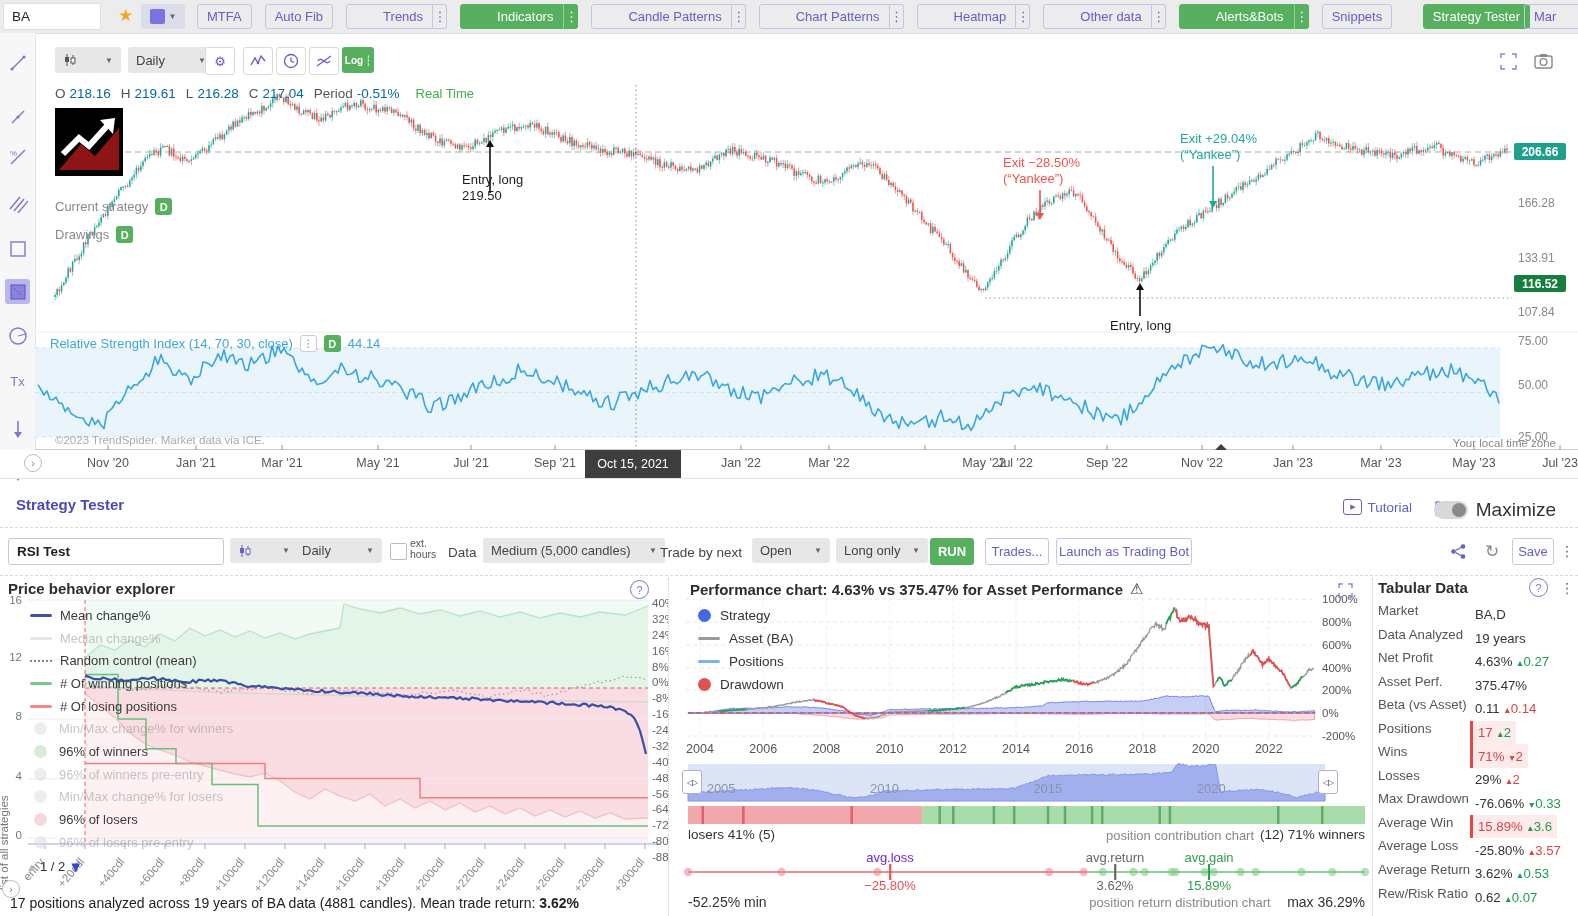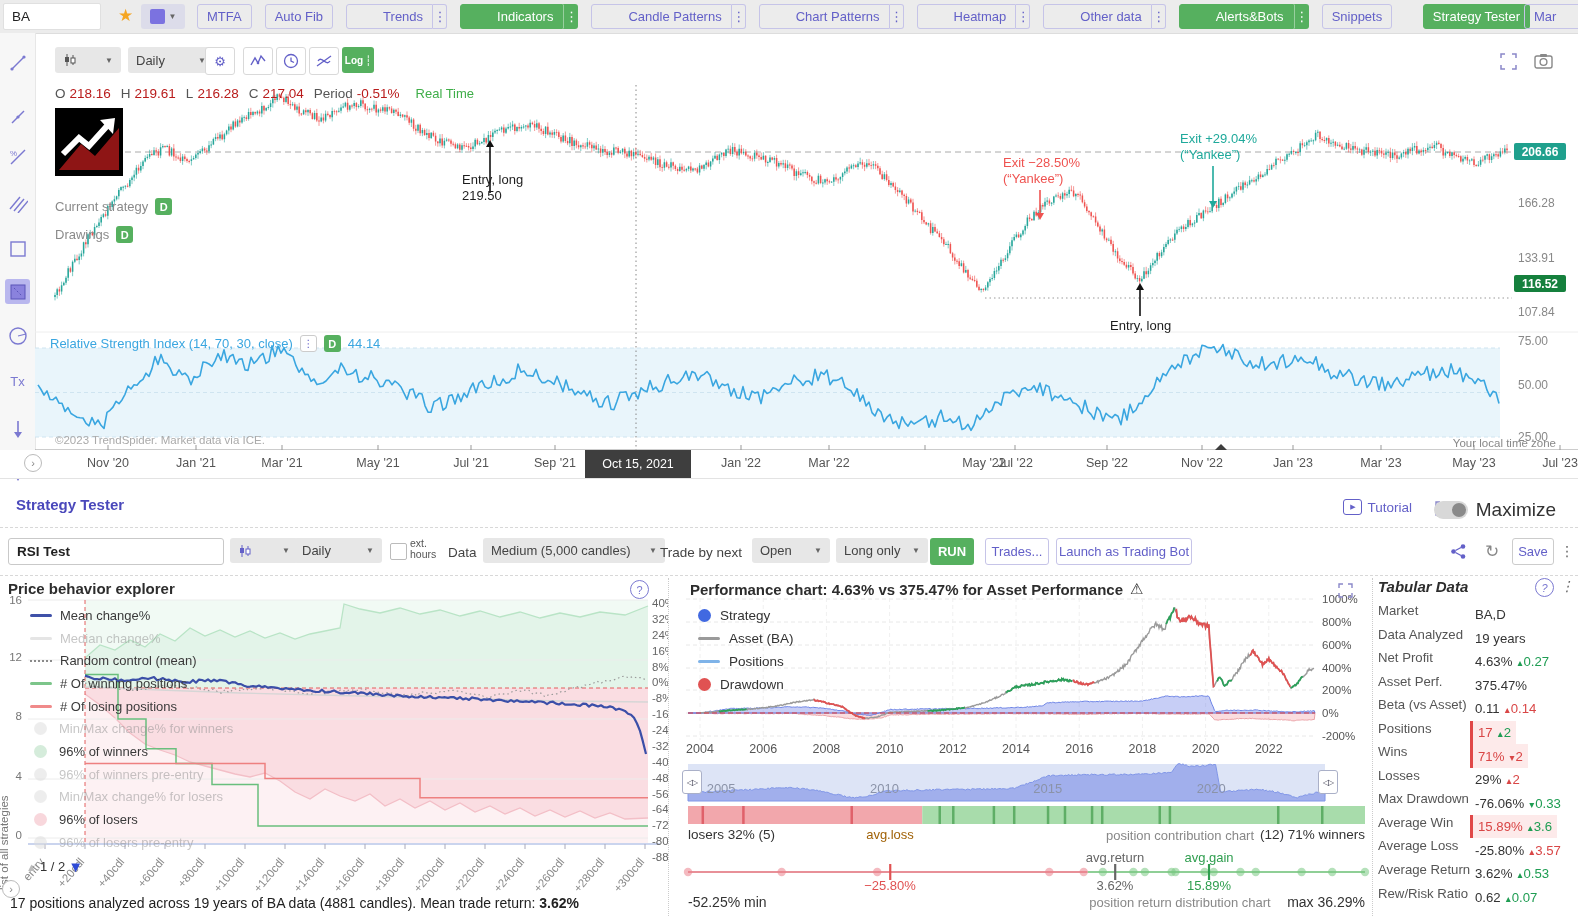--- a/index.html
+++ b/index.html
@@ -34,42 +34,42 @@
   .tool svg{display:block;}
   
   .gray-dd{background:#e7e7e7;border-radius:3px;display:flex;align-items:center;justify-content:space-between;
            padding:0 8px;color:#444;height:26px;}
   .icon-btn{background:#fff;border:1px solid #d9d9d9;border-radius:3px;height:26px;display:flex;align-items:center;justify-content:center;color:#6360c8;}
   .green-btn{background:#56b05f;color:#fff;border-radius:3px;display:flex;align-items:center;justify-content:center;font-weight:bold;}
   
   #chart-title-row{left:55px;top:86px;display:flex;align-items:baseline;gap:10px;white-space:nowrap;}
   #chart-title{font-weight:bold;font-size:15px;color:#333;}
   .ohlc-l{color:#555;font-size:13.5px;}
-  .ohlc-v{color:#b91c1c;font-size:13.5px;}
+  .ohlc-v{color:#0369a1;font-size:13.5px;}
   .realtime{color:#3fae49;font-size:13px;margin-left:6px;}
   #logo{left:55px;top:108px;width:190px;height:70px;display:flex;gap:6px;}
   #logo-sq{width:68px;height:68px;background:#000;flex-shrink:0;}
   #logo-t1{font-family:"Liberation Serif",serif;font-style:italic;font-weight:bold;color:#a31515;font-size:22px;line-height:26px;margin-top:14px;}
   #logo-t2{font-family:"Liberation Serif",serif;font-weight:bold;color:#111;font-size:17px;line-height:18px;letter-spacing:.5px;}
   .layer-row{display:flex;align-items:center;gap:7px;color:#8a8a8a;font-size:13px;}
   .d-badge{width:17px;height:17px;background:#56b05f;color:#fff;border-radius:3px;font-size:11px;font-weight:bold;
            display:flex;align-items:center;justify-content:center;}
   .annot{font-size:13px;color:#1d1d1d;line-height:16px;}
   .annot.red{color:#ef5350;}
   .annot.teal{color:#1fa99b;}
   .price-tag{position:absolute;font-size:12px;color:#888;}
   .price-badge{position:absolute;width:52px;height:17px;color:#fff;font-size:12px;font-weight:bold;
            display:flex;align-items:center;justify-content:center;border-radius:2px;}
   #rsi-label-row{left:50px;top:335px;display:flex;align-items:center;gap:7px;font-size:13px;color:#3aa6e0;}
   .mini-menu{width:15px;height:15px;border:1px solid #ccc;border-radius:3px;color:#6360c8;font-size:10px;
            display:flex;align-items:center;justify-content:center;background:#fff;}
   
   #time-axis{left:0px;top:450px;width:1578px;height:28px;background:#fff;}
   .taxis-lbl{position:absolute;top:6px;transform:translateX(-50%);font-size:12.5px;color:#555;white-space:nowrap;}
-  #crosshair-badge{position:absolute;left:585px;top:0;width:106px;height:28px;background:#3e3e3e;color:#fff;
+  #crosshair-badge{position:absolute;left:585px;top:0;width:96px;height:28px;background:#3e3e3e;color:#fff;
            font-size:12.5px;display:flex;align-items:center;justify-content:center;}
   #crosshair-ptr{position:absolute;left:630px;top:-6px;width:0;height:0;border-left:6px solid transparent;
            border-right:6px solid transparent;border-bottom:6px solid #3e3e3e;}
   .chev-circle{width:16px;height:16px;border:1px solid #bbb;border-radius:50%;color:#888;font-size:11px;
            display:flex;align-items:center;justify-content:center;background:#fff;}
   
   #tester-title{left:16px;top:496px;font-weight:bold;font-size:15px;color:#4a48bb;}
   #tutorial{right:166px;top:499px;display:flex;align-items:center;gap:5px;color:#6360c8;font-size:13.5px;}
   .tut-icon{width:17px;height:14px;border:1.5px solid #6360c8;border-radius:3px;font-size:7px;display:flex;align-items:center;justify-content:center;}
   .expand-icon{color:#8a88c9;}
@@ -106,21 +106,21 @@
   .dot12{width:13px;height:13px;border-radius:50%;}
   .line22{width:22px;height:2.5px;border-radius:2px;}
   .nav-year{position:absolute;font-size:13px;color:#8b93a8;}
   .nav-handle{position:absolute;width:18px;height:22px;top:770px;background:#fff;border:1px solid #aab0c8;border-radius:3px;
            color:#556;font-size:8px;display:flex;align-items:center;justify-content:center;letter-spacing:-1px;}
   .strip-lbl{position:absolute;font-size:13px;color:#888;}
   .strip-lbl.dark{color:#333;font-size:13.5px;}
   .dist-lbl{position:absolute;font-size:13px;transform:translateX(-50%);text-align:center;}
   
   #tabular{left:1378px;top:578px;width:196px;}
-  #tabular-head{display:flex;gap:6px;margin-bottom:6px;font-style:italic;}
+  #tabular-head{display:flex;align-items:center;gap:12px;margin-bottom:6px;}
   .t-row{display:flex;height:23.55px;}
   .t-lbl{width:92px;flex-shrink:0;font-size:13.2px;color:#555;white-space:nowrap;}
   .t-valwrap{display:flex;align-items:center;gap:5px;padding:1px 5px;font-size:13.2px;}
   .t-valwrap.hl{background:#fdeaea;border-left:3px solid #e04848;}
   .v-dark{color:#333;} .v-red{color:#d94646;}
   .chg-green{color:#1f9d53;} .chg-red{color:#d94646;}
   .tri{font-size:10px;margin-right:1px;}
 </style>
 </head>
 <body>
@@ -746,24 +746,24 @@
     </div>
   </div>
 <div id="nav-years">
     <div class="nav-year" style="left: 706.67px; top: 781px;">2005</div>
     <div class="nav-year" style="left: 870.02px; top: 781px;">2010</div>
     <div class="nav-year" style="left: 1033.37px; top: 781px;">2015</div>
     <div class="nav-year" style="left: 1196.72px; top: 781px;">2020</div>
   </div>
 <div class="nav-handle" style="left:682px">◁▷</div>
 <div class="nav-handle" style="left:1318px">◁▷</div>
-<div class="strip-lbl dark" style="left:688px;top:827px">losers 32% (5)</div>
+<div class="strip-lbl dark" style="left:688px;top:827px">losers 41% (5)</div>
 <div class="strip-lbl" style="left:950px;top:828px;width:460px;text-align:center">position contribution chart</div>
 <div class="strip-lbl dark" style="left:1250px;top:827px;width:115px;text-align:right">(12) 71% winners</div>
-<div class="dist-lbl" style="left:890px;top:827px;color:#a16207">avg.loss</div>
+<div class="dist-lbl" style="left:890px;top:850px;color:#6d28d9">avg.loss</div>
 <div class="dist-lbl" style="left:890px;top:878px;color:#e05252">−25.80%</div>
 <div class="dist-lbl" style="left:1115px;top:850px;color:#666">avg.return</div>
 <div class="dist-lbl" style="left:1115px;top:878px;color:#666">3.62%</div>
 <div class="dist-lbl" style="left:1209px;top:850px;color:#2f9e4f">avg.gain</div>
 <div class="dist-lbl" style="left:1209px;top:878px;color:#2f9e4f">15.89%</div>
 <div class="strip-lbl dark" style="left:688px;top:894px;font-size:14px">-52.25% min</div>
 <div class="strip-lbl" style="left:950px;top:895px;width:460px;text-align:center">position return distribution chart</div>
 <div class="strip-lbl dark" style="left:1240px;top:894px;width:125px;text-align:right;font-size:14px">max 36.29%</div>
 
 <div id="tabular" class="abs">

